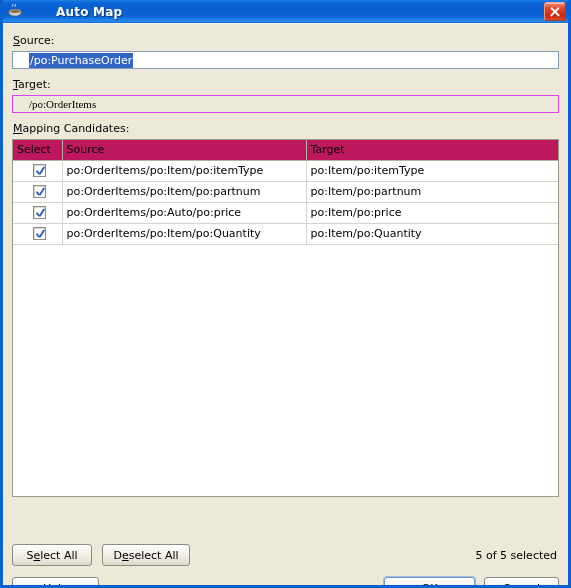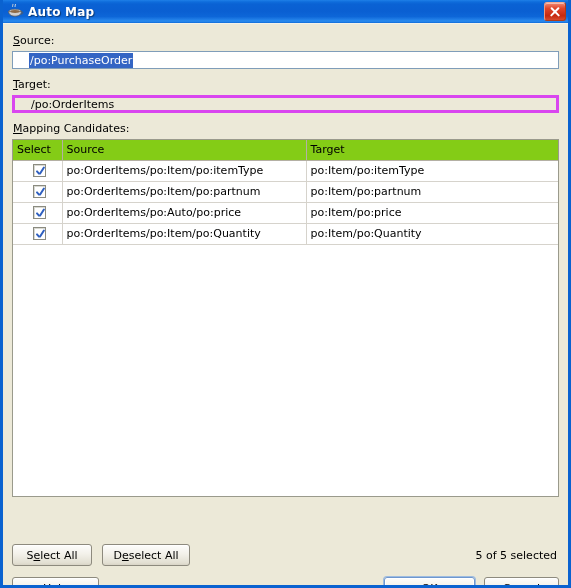--- a/index.html
+++ b/index.html
@@ -30,20 +30,21 @@
   .titlebar {
     position: relative;
     height: 23px;
     background: linear-gradient(to bottom,
                 #1f80e8 0%, #0f6ddc 8%, #0a62d4 18%,
                 #0a5fd2 48%, #0d66d8 72%, #2a8bef 92%, #0f6bd8 100%);
     display: flex;
     align-items: center;
     padding-left: 4px;
     overflow: hidden;
+    gap: 28px;
   }
   .title-icon {
     width: 17px;
     height: 17px;
     position: relative;
     flex: 0 0 auto;
     margin-right: 4px;
   }
   .title-text {
     color: #ffffff;
@@ -110,21 +111,22 @@
     align-items: center;
     padding: 0 16px;
     font-size: 11px;
     color: #000000;
     margin-bottom: 9px;
     overflow: hidden;
     white-space: nowrap;
   }
   .textfield.readonly {
     background: #ece9d8;
-    border: 3px solid #d946ef;
+    border: 1px solid #d946ef;
+    font-family: Liberation Serif, serif;
   }
   .sel-text {
     background: #3465c4;
     color: #ffffff;
     padding: 1px 1px;
     display: inline-block;
     line-height: 13px;
   }
 
   
@@ -136,21 +138,21 @@
     overflow: hidden;
     position: relative;
   }
   table.grid {
     border-collapse: collapse;
     width: 100%;
     table-layout: fixed;
     font-size: 11px;
   }
   table.grid th {
-    background: #84cc16;
+    background: #be185d;
     border-right: 1px solid #b4b0a4;
     border-bottom: 1px solid #b4b0a4;
     font-weight: normal;
     text-align: left;
     padding: 2px 0 2px 4px;
     height: 20px;
     color: #000000;
     font-size: 11px;
     white-space: nowrap;
   }

